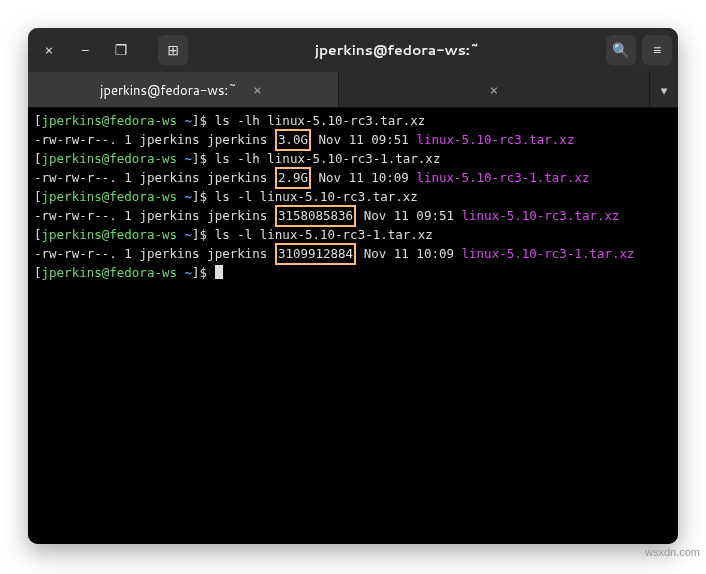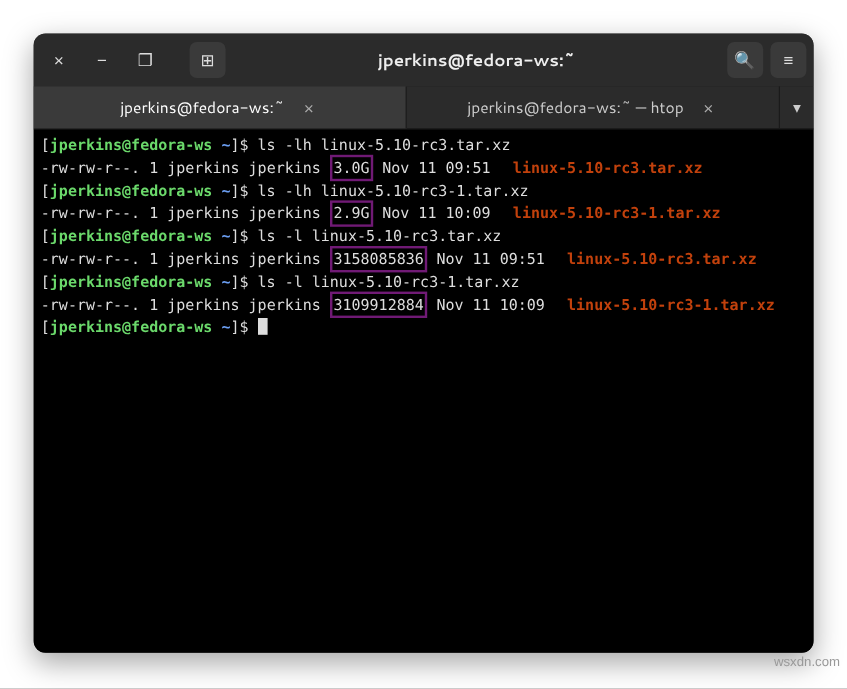--- a/index.html
+++ b/index.html
@@ -82,25 +82,25 @@
     background: #000;
     color: #ddd;
     font-size: 12.5px;
     line-height: 18px;
     padding: 4px 6px;
     white-space: pre;
     position: relative;
     overflow: hidden;
   }
   .line { white-space: pre; }
-  .green { color: #6bd96b; font-weight: bold; }
+  .green { color: #6bd96b; font-weight: normal; }
   .blue  { color: #6b9ef2; font-weight: bold; }
-  .red   { color: #c2410c; font-weight: bold; margin-left: 11px; }
+  .red   { color: #d946ef; font-weight: normal; }
   .boxed {
-    border: 2px solid #701a75;
+    border: 2px solid #fdba74;
     padding: 0 1px;
     margin: -1px 0;
     display: inline-block;
   }
   .cursor {
     display: inline-block;
     width: 8px; height: 14px;
     background: #ddd;
     vertical-align: -2px;
   }
@@ -138,21 +138,20 @@
         <span>≡</span>
       </div>
   </div>
 
   <div class="tabbar">
     <div class="tab active">
       <span>jperkins@fedora-ws:~</span>
       <span class="tab-close">×</span>
     </div>
     <div class="tab">
-      <span>jperkins@fedora-ws:~ — htop</span>
       <span class="tab-close">×</span>
     </div>
     <div class="tab-dd">
         <span>▾</span>
       </div>
   </div>
 
   <div class="termbody" id="term"><div class="line"><span>[<span class="green">jperkins@fedora-ws</span> <span class="blue">~</span>]$ </span><span>ls -lh linux-5.10-rc3.tar.xz</span></div><div class="line"><span>-rw-rw-r--.</span> <span>1</span> <span>jperkins</span> <span>jperkins</span> <span class="boxed">3.0G</span> <span>Nov 11 09:51</span> <span class="red">linux-5.10-rc3.tar.xz</span></div><div class="line"><span>[<span class="green">jperkins@fedora-ws</span> <span class="blue">~</span>]$ </span><span>ls -lh linux-5.10-rc3-1.tar.xz</span></div><div class="line"><span>-rw-rw-r--.</span> <span>1</span> <span>jperkins</span> <span>jperkins</span> <span class="boxed">2.9G</span> <span>Nov 11 10:09</span> <span class="red">linux-5.10-rc3-1.tar.xz</span></div><div class="line"><span>[<span class="green">jperkins@fedora-ws</span> <span class="blue">~</span>]$ </span><span>ls -l linux-5.10-rc3.tar.xz</span></div><div class="line"><span>-rw-rw-r--.</span> <span>1</span> <span>jperkins</span> <span>jperkins</span> <span class="boxed">3158085836</span> <span>Nov 11 09:51</span> <span class="red">linux-5.10-rc3.tar.xz</span></div><div class="line"><span>[<span class="green">jperkins@fedora-ws</span> <span class="blue">~</span>]$ </span><span>ls -l linux-5.10-rc3-1.tar.xz</span></div><div class="line"><span>-rw-rw-r--.</span> <span>1</span> <span>jperkins</span> <span>jperkins</span> <span class="boxed">3109912884</span> <span>Nov 11 10:09</span> <span class="red">linux-5.10-rc3-1.tar.xz</span></div><div class="line"><span>[<span class="green">jperkins@fedora-ws</span> <span class="blue">~</span>]$ </span><span></span><span class="cursor"></span></div></div>
 
 </div>

